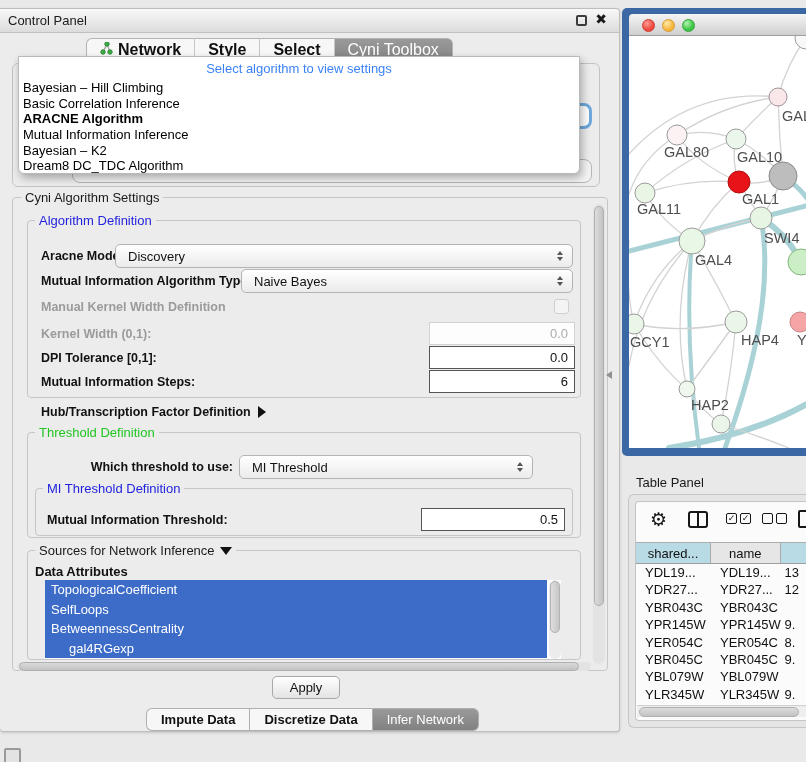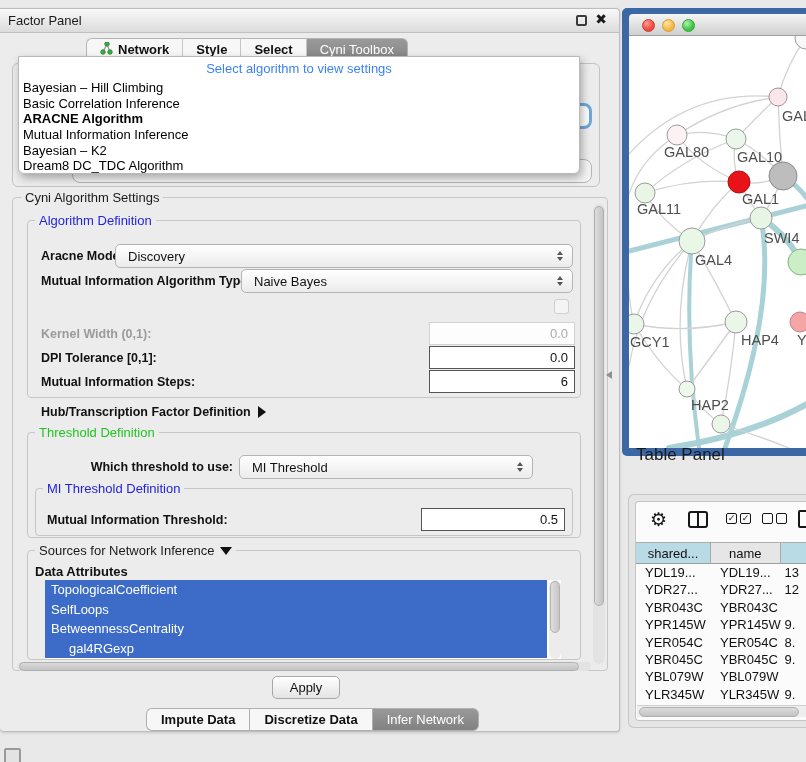--- a/index.html
+++ b/index.html
@@ -12,21 +12,21 @@
     background:#ececec; border:1px solid #bdbdbd; border-left:none; border-radius:0 4px 4px 4px;
     box-shadow:0 1px 3px rgba(0,0,0,.15); }
   #cp-titlebar { position:absolute; left:0; top:0; right:0; height:24px;
     background:linear-gradient(#f8f8f8,#dcdcdc); border-bottom:1px solid #c0c0c0; border-radius:0 4px 0 0; }
   #cp-title { position:absolute; left:8px; top:4px; font-size:13px; color:#1a1a1a; }
   #cp-float { position:absolute; right:32px; top:6px; width:11px; height:11px; border:2px solid #3c3c3c; border-radius:2px; }
   #cp-close { position:absolute; right:12px; top:2px; font-size:14px; font-weight:bold; color:#1a1a1a; font-family:"DejaVu Sans",sans-serif; }
 
   
   #top-tabs { position:absolute; left:86px; top:29px; height:23px; display:flex; }
-  .ttab { height:23px; padding:0 13px; font-size:13px; font-weight:600; color:#111;
+  .ttab { height:23px; padding:0 13px; font-size:16px; font-weight:600; color:#111;
     background:#f7f7f7; border-top:1px solid #b3b3b3; border-bottom:1px solid #b3b3b3;
     display:flex; align-items:center; gap:5px; border-right:1px solid #c6c6c6; }
   .ttab:first-child { border-left:1px solid #b3b3b3; border-radius:6px 0 0 6px; }
   .ttab:last-child { border-right:1px solid #b3b3b3; border-radius:0 6px 6px 0; }
   .ttab.selected { background:linear-gradient(#9a9a9a,#848484); color:#fff; font-weight:400; }
 
   
   #top-groupbox { position:absolute; left:12px; top:54px; width:588px; height:124px;
     border:1px solid #c3c3c3; border-radius:6px; background:#ececec; }
   #combo-fragment-focus { position:absolute; left:540px; top:94px; width:52px; height:26px;
@@ -94,21 +94,21 @@
   #nw-titlebar { position:absolute; left:7px; top:6px; width:177px; height:22px;
     background:linear-gradient(#f5f5f5,#cfcfcf); border-bottom:1px solid #9f9f9f; border-radius:4px 0 0 0; }
   .light { position:absolute; top:4.5px; width:13px; height:13px; border-radius:50%; }
   #light-red { left:13px; background:radial-gradient(circle at 35% 30%,#ff9d94,#ee4b40 60%); border:1px solid #ce3a32; }
   #light-yellow { left:33px; background:radial-gradient(circle at 35% 30%,#ffe9a8,#f5b63e 60%); border:1px solid #d99a2e; }
   #light-green { left:53px; background:radial-gradient(circle at 35% 30%,#b3f3b0,#3ec546 60%); border:1px solid #2fa838; }
   #nw-canvas { position:absolute; left:7px; top:28px; width:177px; height:412px; background:#fff; overflow:hidden; }
   #nw-svg { position:absolute; left:0; top:0; }
 
   
-  #table-panel-title { position:absolute; left:636px; top:445px; font-size:17px; color:#1a1a1a; }
+  #table-panel-title { position:absolute; left:636px; top:475px; font-size:13px; color:#1a1a1a; }
   #table-panel { position:absolute; left:628px; top:494px; width:178px; height:234px;
     background:#e5e5e5; border:1px solid #c6c6c6; border-right:none; border-radius:6px 0 0 6px; }
   #tp-inner { position:absolute; left:6px; top:6px; width:172px; height:220px;
     background:#fbfbfb; border:1px solid #c4c4c4; border-right:none; border-radius:4px 0 0 4px; overflow:hidden; }
   .tb-icon { position:absolute; top:6px; }
   #gear-icon { left:14px; font-size:19px; line-height:22px; color:#161616; font-family:"DejaVu Sans",sans-serif; }
   #columns-icon { left:52px; top:9px; width:20px; height:17px; border:2px solid #161616; border-radius:3px; }
   #columns-icon::after { content:""; position:absolute; left:7px; top:0; bottom:0; width:2px; background:#161616; }
   .cb-pair { display:flex; gap:3px; }
   #checked-pair { left:90px; top:11px; }
@@ -130,21 +130,21 @@
   
   #dock-icon { position:absolute; left:4px; top:748px; width:17px; height:16px; border:2px solid #9a9a9a; background:#e3e3e3; border-radius:2px; }
 </style>
 </head>
 <body>
 
 <div id="root">
 
   <div id="control-panel">
     <div id="cp-titlebar">
-      <div id="cp-title">Factor Panel</div>
+      <div id="cp-title">Control Panel</div>
       <div id="cp-float"></div>
       <div id="cp-close">✖</div>
     </div>
 
     <div id="top-tabs">
         <div class="ttab">
           <span><svg width="13" height="13" viewBox="0 0 13 13">
               <line x1="3" y1="10" x2="7" y2="2" stroke="#9a9a9a" stroke-width="1.2"></line>
               <line x1="7" y1="2" x2="10" y2="10" stroke="#9a9a9a" stroke-width="1.2"></line>
               <circle cx="3" cy="10" r="2.2" fill="#3fae46" stroke="#2c8a33"></circle>
@@ -197,20 +197,21 @@
 
       <div class="flabel" style="left:28px; top:71px; height:24px; line-height:24px;">Mutual Information Algorithm Type:</div>
       <div class="combo" style="left:228px; top:71px; width:332px; height:24px;">
         <div class="cval">Naive Bayes</div>
         <div class="stepper">
             <div class="tu"></div>
             <div class="td"></div>
           </div>
       </div>
 
+      <div class="flabel disabled" style="left:28px; top:100px; height:18px; line-height:18px;">Manual Kernel Width Definition</div>
       <div class="checkbox" style="left:541px; top:101px;"></div>
 
       <div class="flabel disabled" style="left:28px; top:124px; height:24px; line-height:24px;">Kernel Width (0,1):</div>
       <div class="tfield disabled" style="left:416px; top:124px; width:146px; height:23px;">0.0</div>
 
       <div class="flabel" style="left:28px; top:148px; height:24px; line-height:24px;">DPI Tolerance [0,1]:</div>
       <div class="tfield enabled" style="left:416px; top:148px; width:146px; height:23px;">0.0</div>
 
       <div class="flabel" style="left:28px; top:172px; height:24px; line-height:24px;">Mutual Information Steps:</div>
       <div class="tfield enabled" style="left:416px; top:172px; width:146px; height:23px;">6</div>

